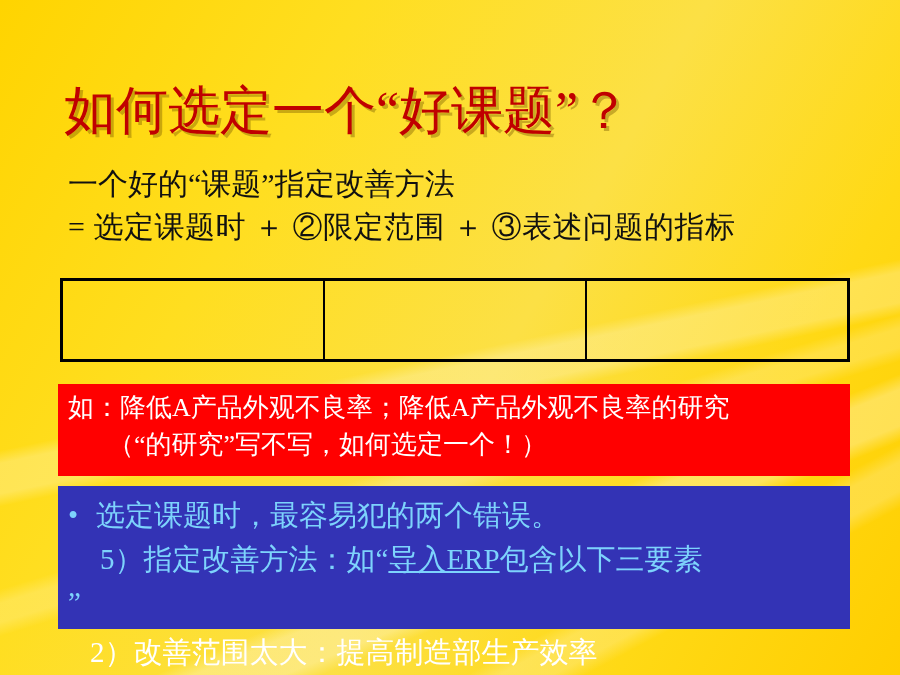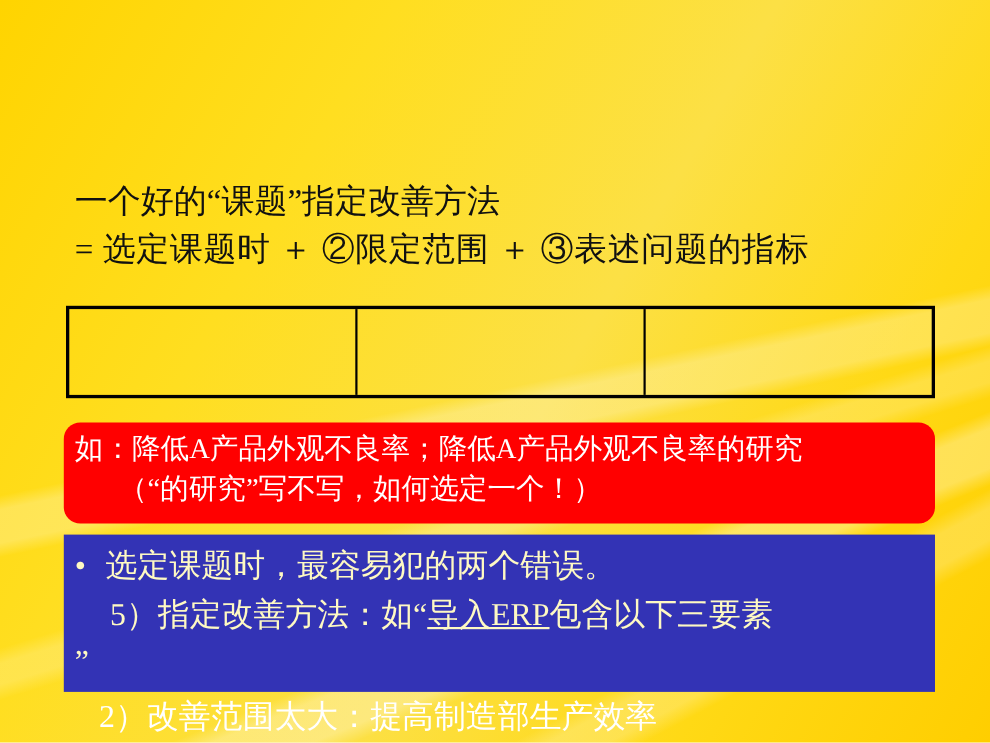--- a/index.html
+++ b/index.html
@@ -107,37 +107,36 @@
     width: 792px;
     height: 92px;
     background: #FF0000;
     box-sizing: border-box;
     padding: 6px 10px 0 10px;
     color: #FFFFFF;
     font-size: 26px;
     line-height: 1.42;
     white-space: nowrap;
     font-family: "Liberation Serif", "DejaVu Serif", serif;
-    border-radius: 15px;
   }
   .red-box .rline2 {
     padding-left: 40px;
   }
 
   
   .blue-box {
     position: absolute;
     left: 58px;
     top: 486px;
     width: 792px;
     height: 143px;
     background: #3333B5;
     box-sizing: border-box;
     padding: 8px 10px 0 10px;
-    color: #fef9c3;
+    color: #7dd3fc;
     font-size: 29px;
     line-height: 1.5;
     white-space: nowrap;
     font-family: "Liberation Serif", "DejaVu Serif", serif;
   }
   .blue-box .bullet-row {
     display: block;
   }
   .blue-box .bullet-dot {
     display: inline-block;
@@ -165,20 +164,21 @@
     line-height: 1.4;
     white-space: nowrap;
     font-family: "Liberation Serif", "DejaVu Serif", serif;
   }
 </style>
 </head>
 <body>
 
 <div id="slide">
 
+  <div class="title">如何选定一个“好课题”？</div>
 
   <div class="subtitle">
     <div class="line1">一个好的“课题”指定改善方法</div>
     <div class="line2">=  选定课题时  ＋  ②限定范围 ＋ ③表述问题的指标</div>
   </div>
 
   <div class="table-box">
     <div class="cell"></div>
     <div class="cell"></div>
     <div class="cell"></div>

